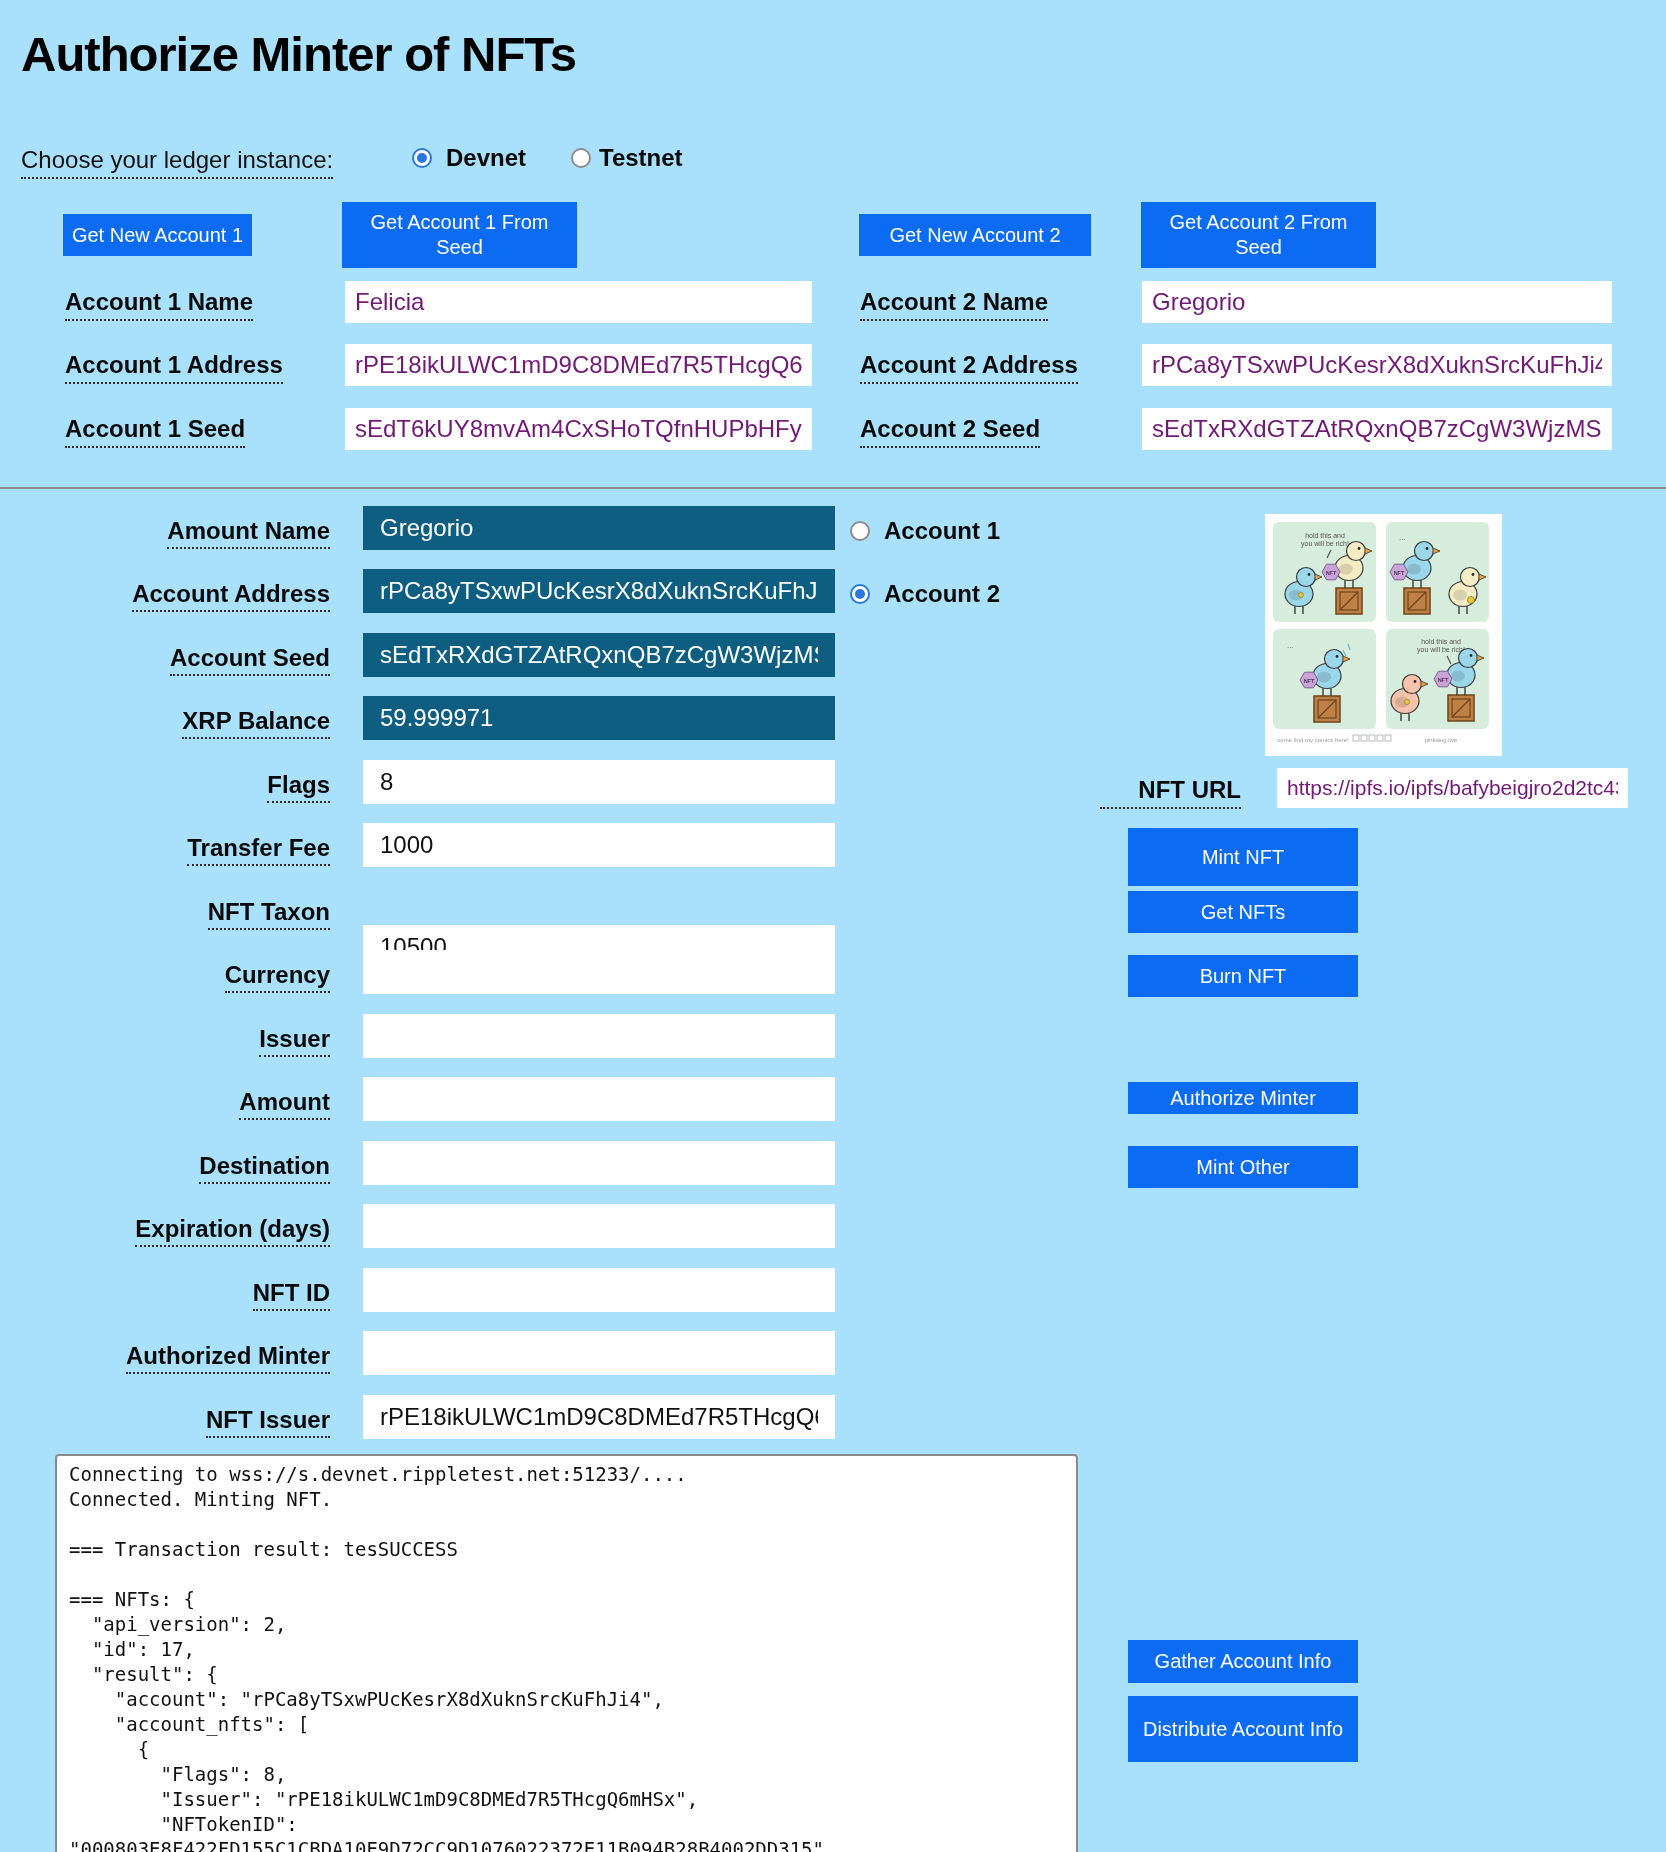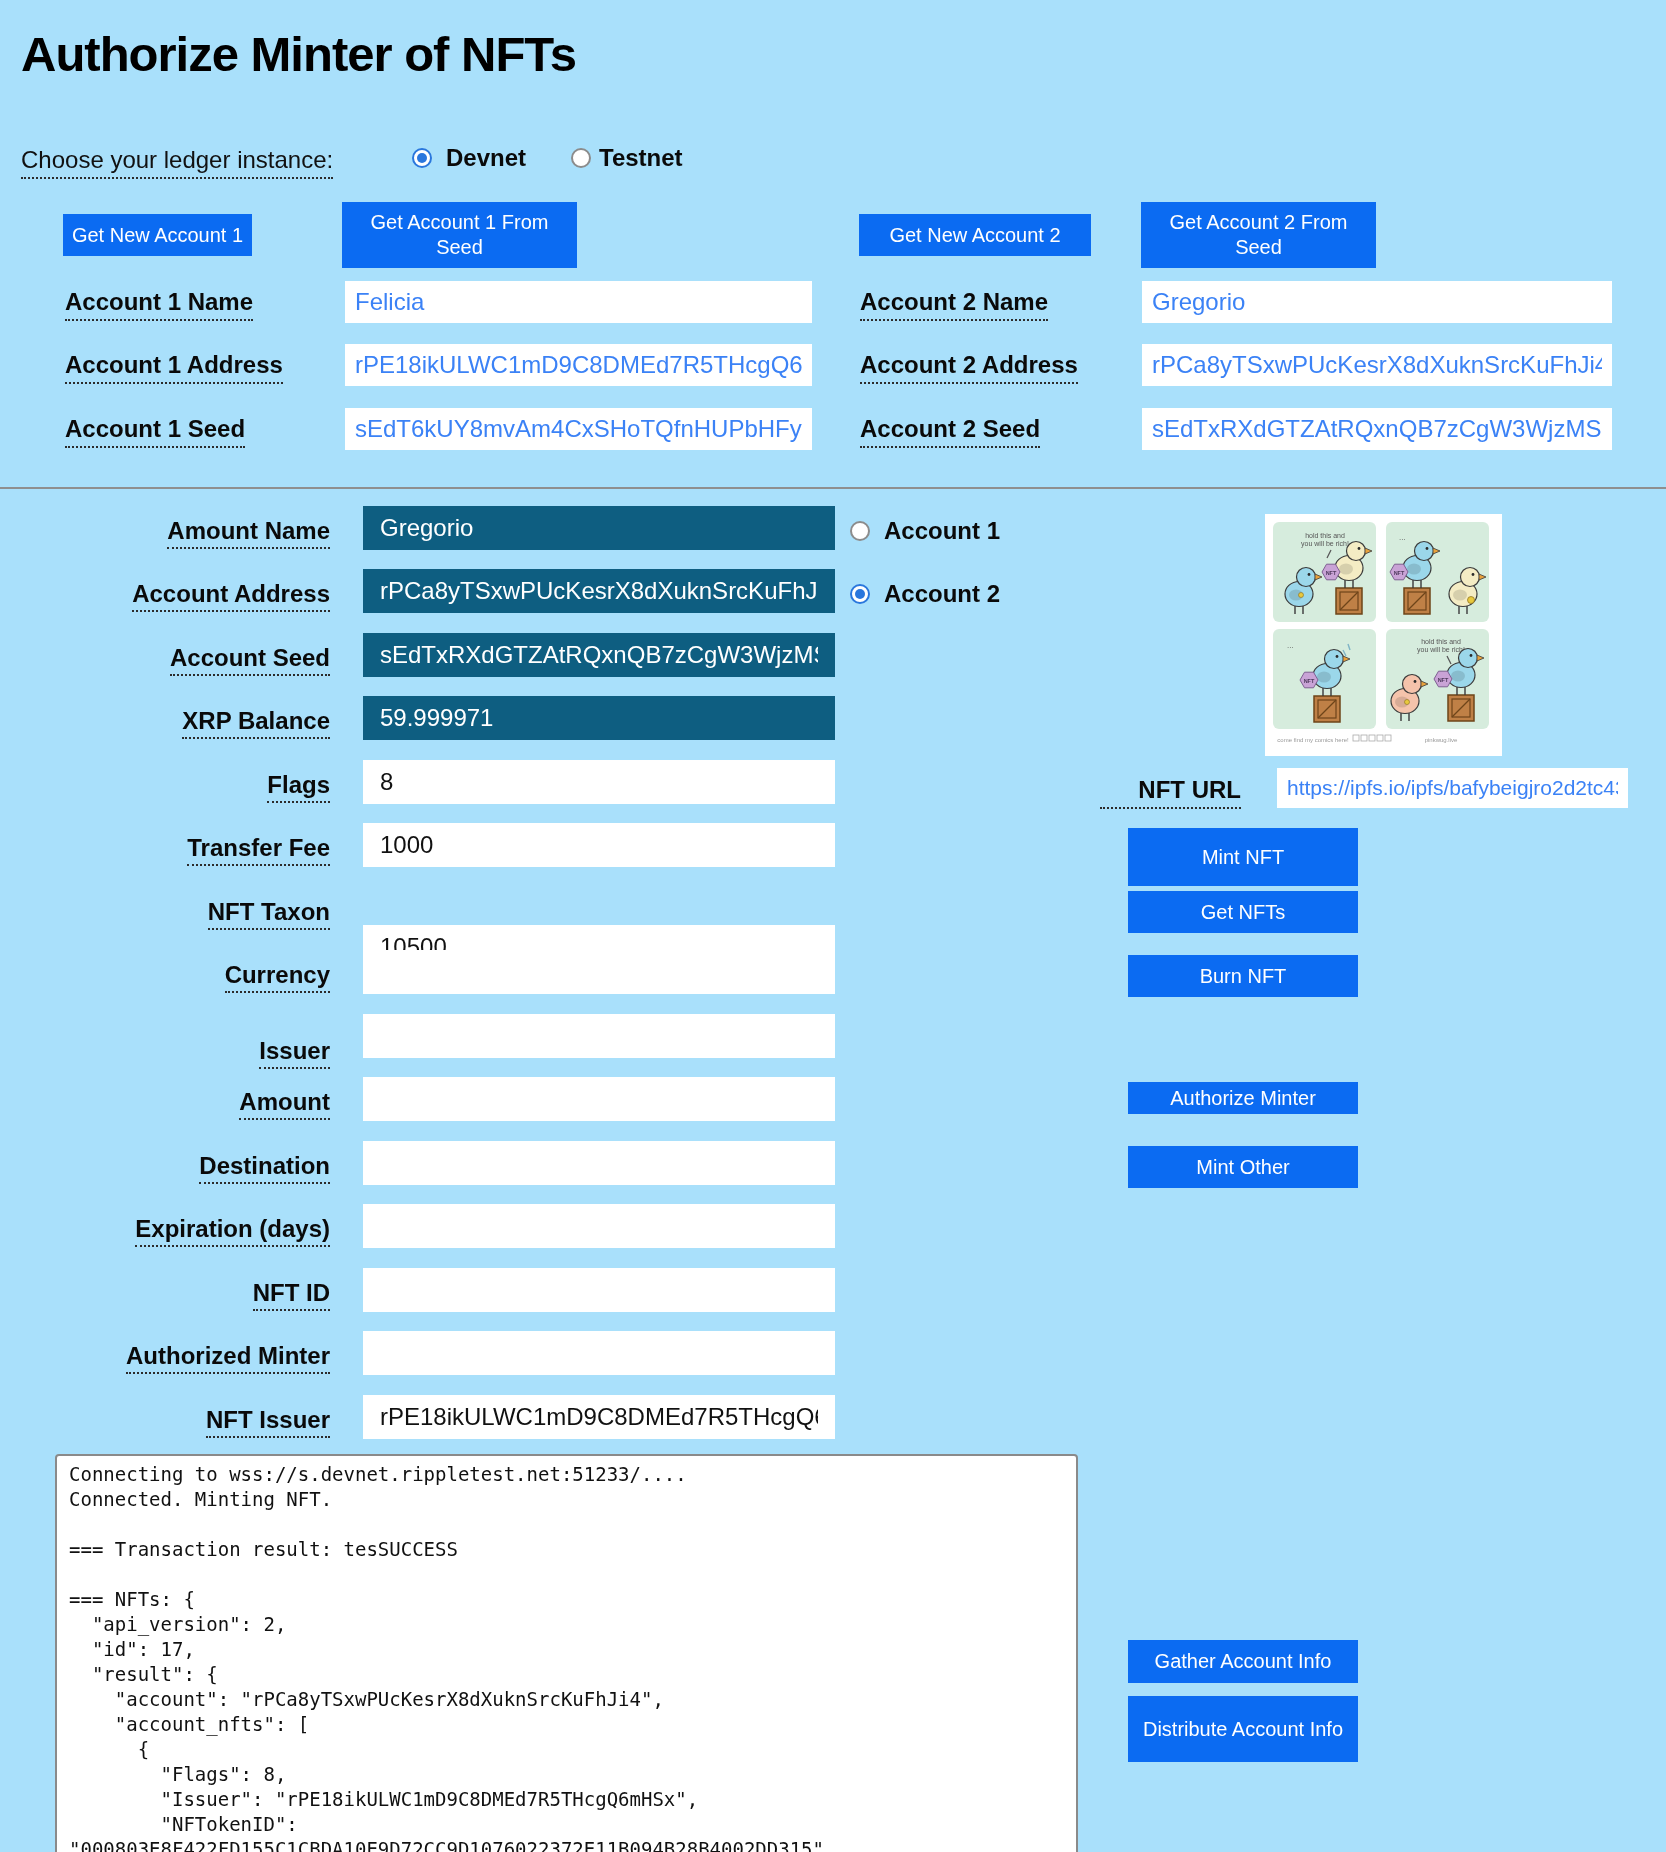--- a/index.html
+++ b/index.html
@@ -7,21 +7,21 @@
         font-family:"Liberation Sans",sans-serif;color:#111;}
   .abs{position:absolute;}
   h1.title{margin:0;font-size:49px;font-weight:900;letter-spacing:-1px;color:#000000;}
   .dotted{border-bottom:2px dotted #2b2b2b;padding-bottom:3px;}
   .lbl{font-size:24px;font-weight:bold;color:#0a0a0a;white-space:nowrap;}
   .plain{font-size:24px;font-weight:normal;}
   .btn{position:absolute;background:#0b6bf2;color:#fff;border:none;cursor:pointer;
        font-family:"Liberation Sans",sans-serif;font-size:20px;font-weight:500;
        display:flex;align-items:center;justify-content:center;text-align:center;line-height:1.25;padding:0 6px;}
   .tin{position:absolute;border:none;background:#fff;font-family:"Liberation Sans",sans-serif;
-       font-size:24px;color:#3b82f6;padding:0 10px;outline:none;}
+       font-size:24px;color:#701a75;padding:0 10px;outline:none;}
   .fin{position:absolute;border:none;background:#fff;font-family:"Liberation Sans",sans-serif;
        font-size:24px;color:#111;padding:0 17px;outline:none;width:438px;height:44px;}
   .fin.dark{background:#0e5e81;color:#fff;}
   .rlabel{position:absolute;width:330px;text-align:right;}
   .radio{display:inline-block;width:20px;height:20px;border-radius:50%;background:#fff;
          border:2px solid #8c8c8c;box-sizing:border-box;position:relative;flex:none;}
   .radio.on{border:2px solid #2a77dd;}
   .radio.on::after{content:"";position:absolute;left:3px;top:3px;width:10px;height:10px;
          border-radius:50%;background:#2a77dd;}
   .rgroup{position:absolute;display:flex;align-items:center;gap:14px;}
@@ -79,21 +79,21 @@
   <span class="rlabel lbl" style="top:707px;"><span class="dotted">XRP Balance</span></span>
   <input class="fin dark" style="left: 363px; top: 696px;" value="59.999971">
   <span class="rlabel lbl" style="top:771px;"><span class="dotted">Flags</span></span>
   <input class="fin" style="left: 363px; top: 760px;" value="8">
   <span class="rlabel lbl" style="top:834px;"><span class="dotted">Transfer Fee</span></span>
   <input class="fin" style="left: 363px; top: 823px;" value="1000">
   <span class="rlabel lbl" style="top:898px;"><span class="dotted">NFT Taxon</span></span>
   <input class="fin" style="left: 363px; top: 925px;" value="10500">
   <span class="rlabel lbl" style="top:961px;"><span class="dotted">Currency</span></span>
   <input class="fin" style="left: 363px; top: 950px;" value="">
-  <span class="rlabel lbl" style="top:1025px;margin-top:12px;"><span class="dotted">Issuer</span></span>
+  <span class="rlabel lbl" style="top:1025px;"><span class="dotted">Issuer</span></span>
   <input class="fin" style="left: 363px; top: 1014px;" value="">
   <span class="rlabel lbl" style="top:1088px;"><span class="dotted">Amount</span></span>
   <input class="fin" style="left: 363px; top: 1077px;" value="">
   <span class="rlabel lbl" style="top:1152px;"><span class="dotted">Destination</span></span>
   <input class="fin" style="left: 363px; top: 1141px;" value="">
   <span class="rlabel lbl" style="top:1215px;"><span class="dotted">Expiration (days)</span></span>
   <input class="fin" style="left: 363px; top: 1204px;" value="">
   <span class="rlabel lbl" style="top:1279px;"><span class="dotted">NFT ID</span></span>
   <input class="fin" style="left: 363px; top: 1268px;" value="">
   <span class="rlabel lbl" style="top:1342px;"><span class="dotted">Authorized Minter</span></span>

